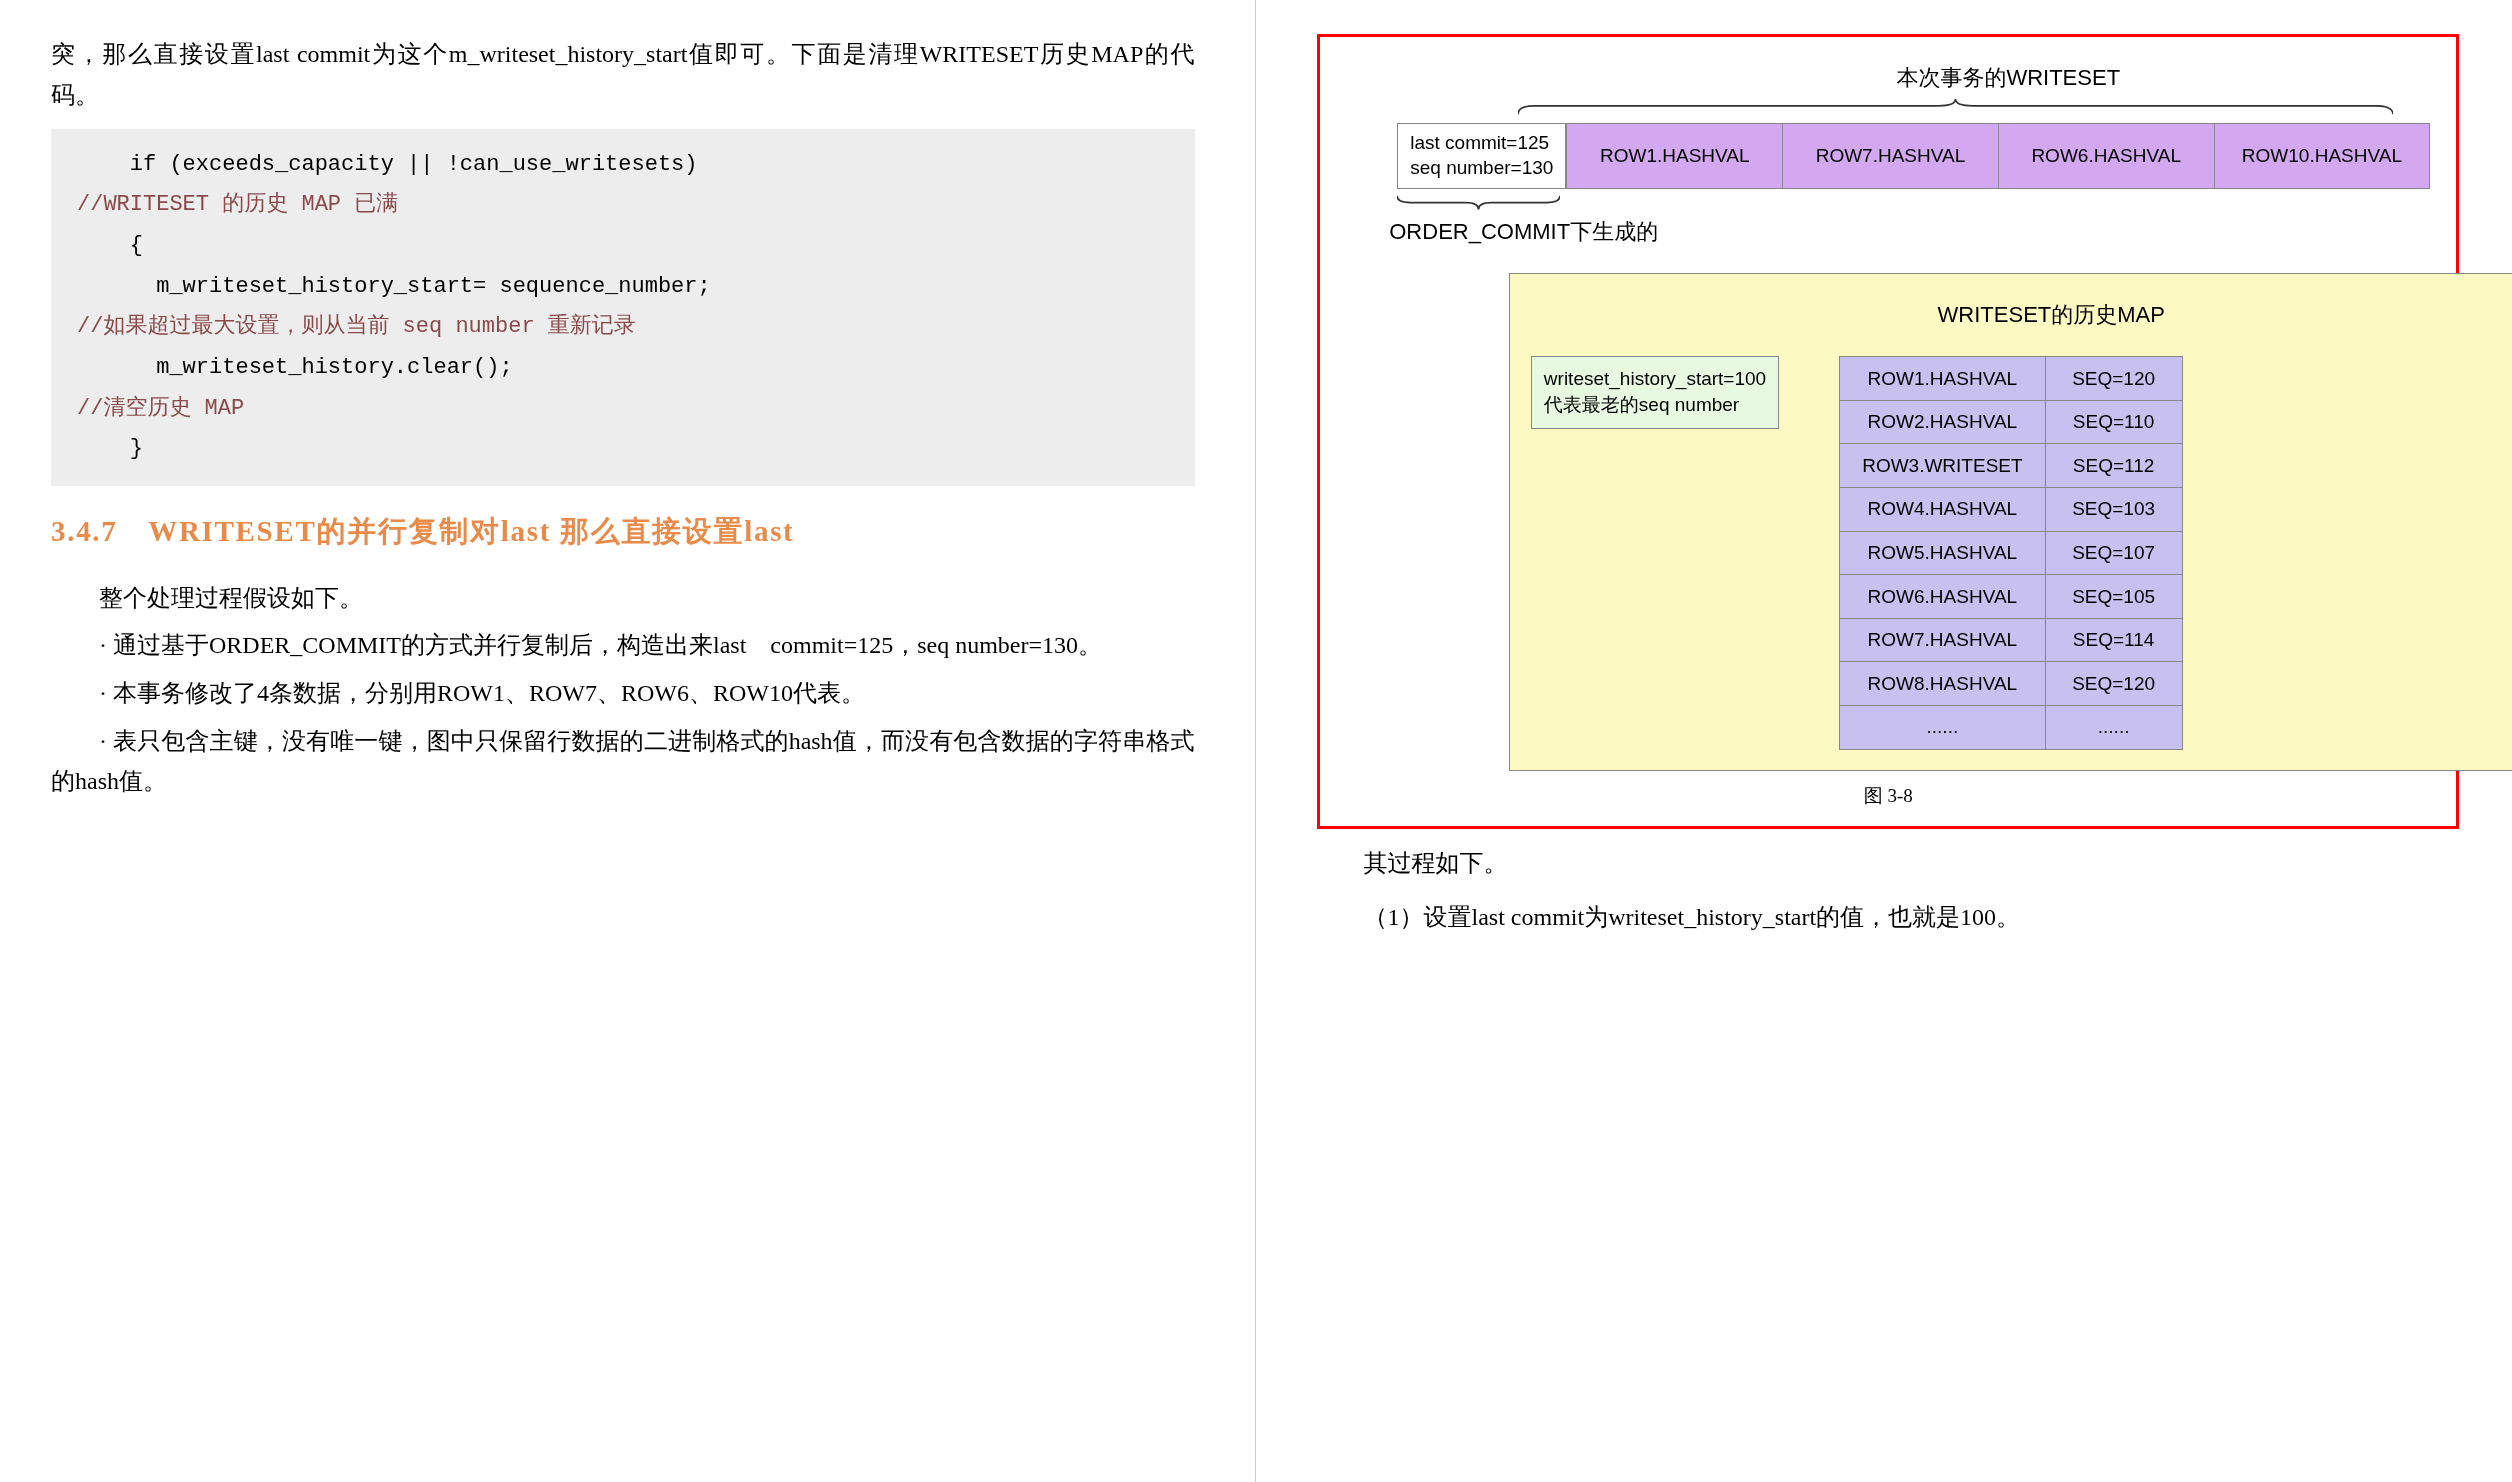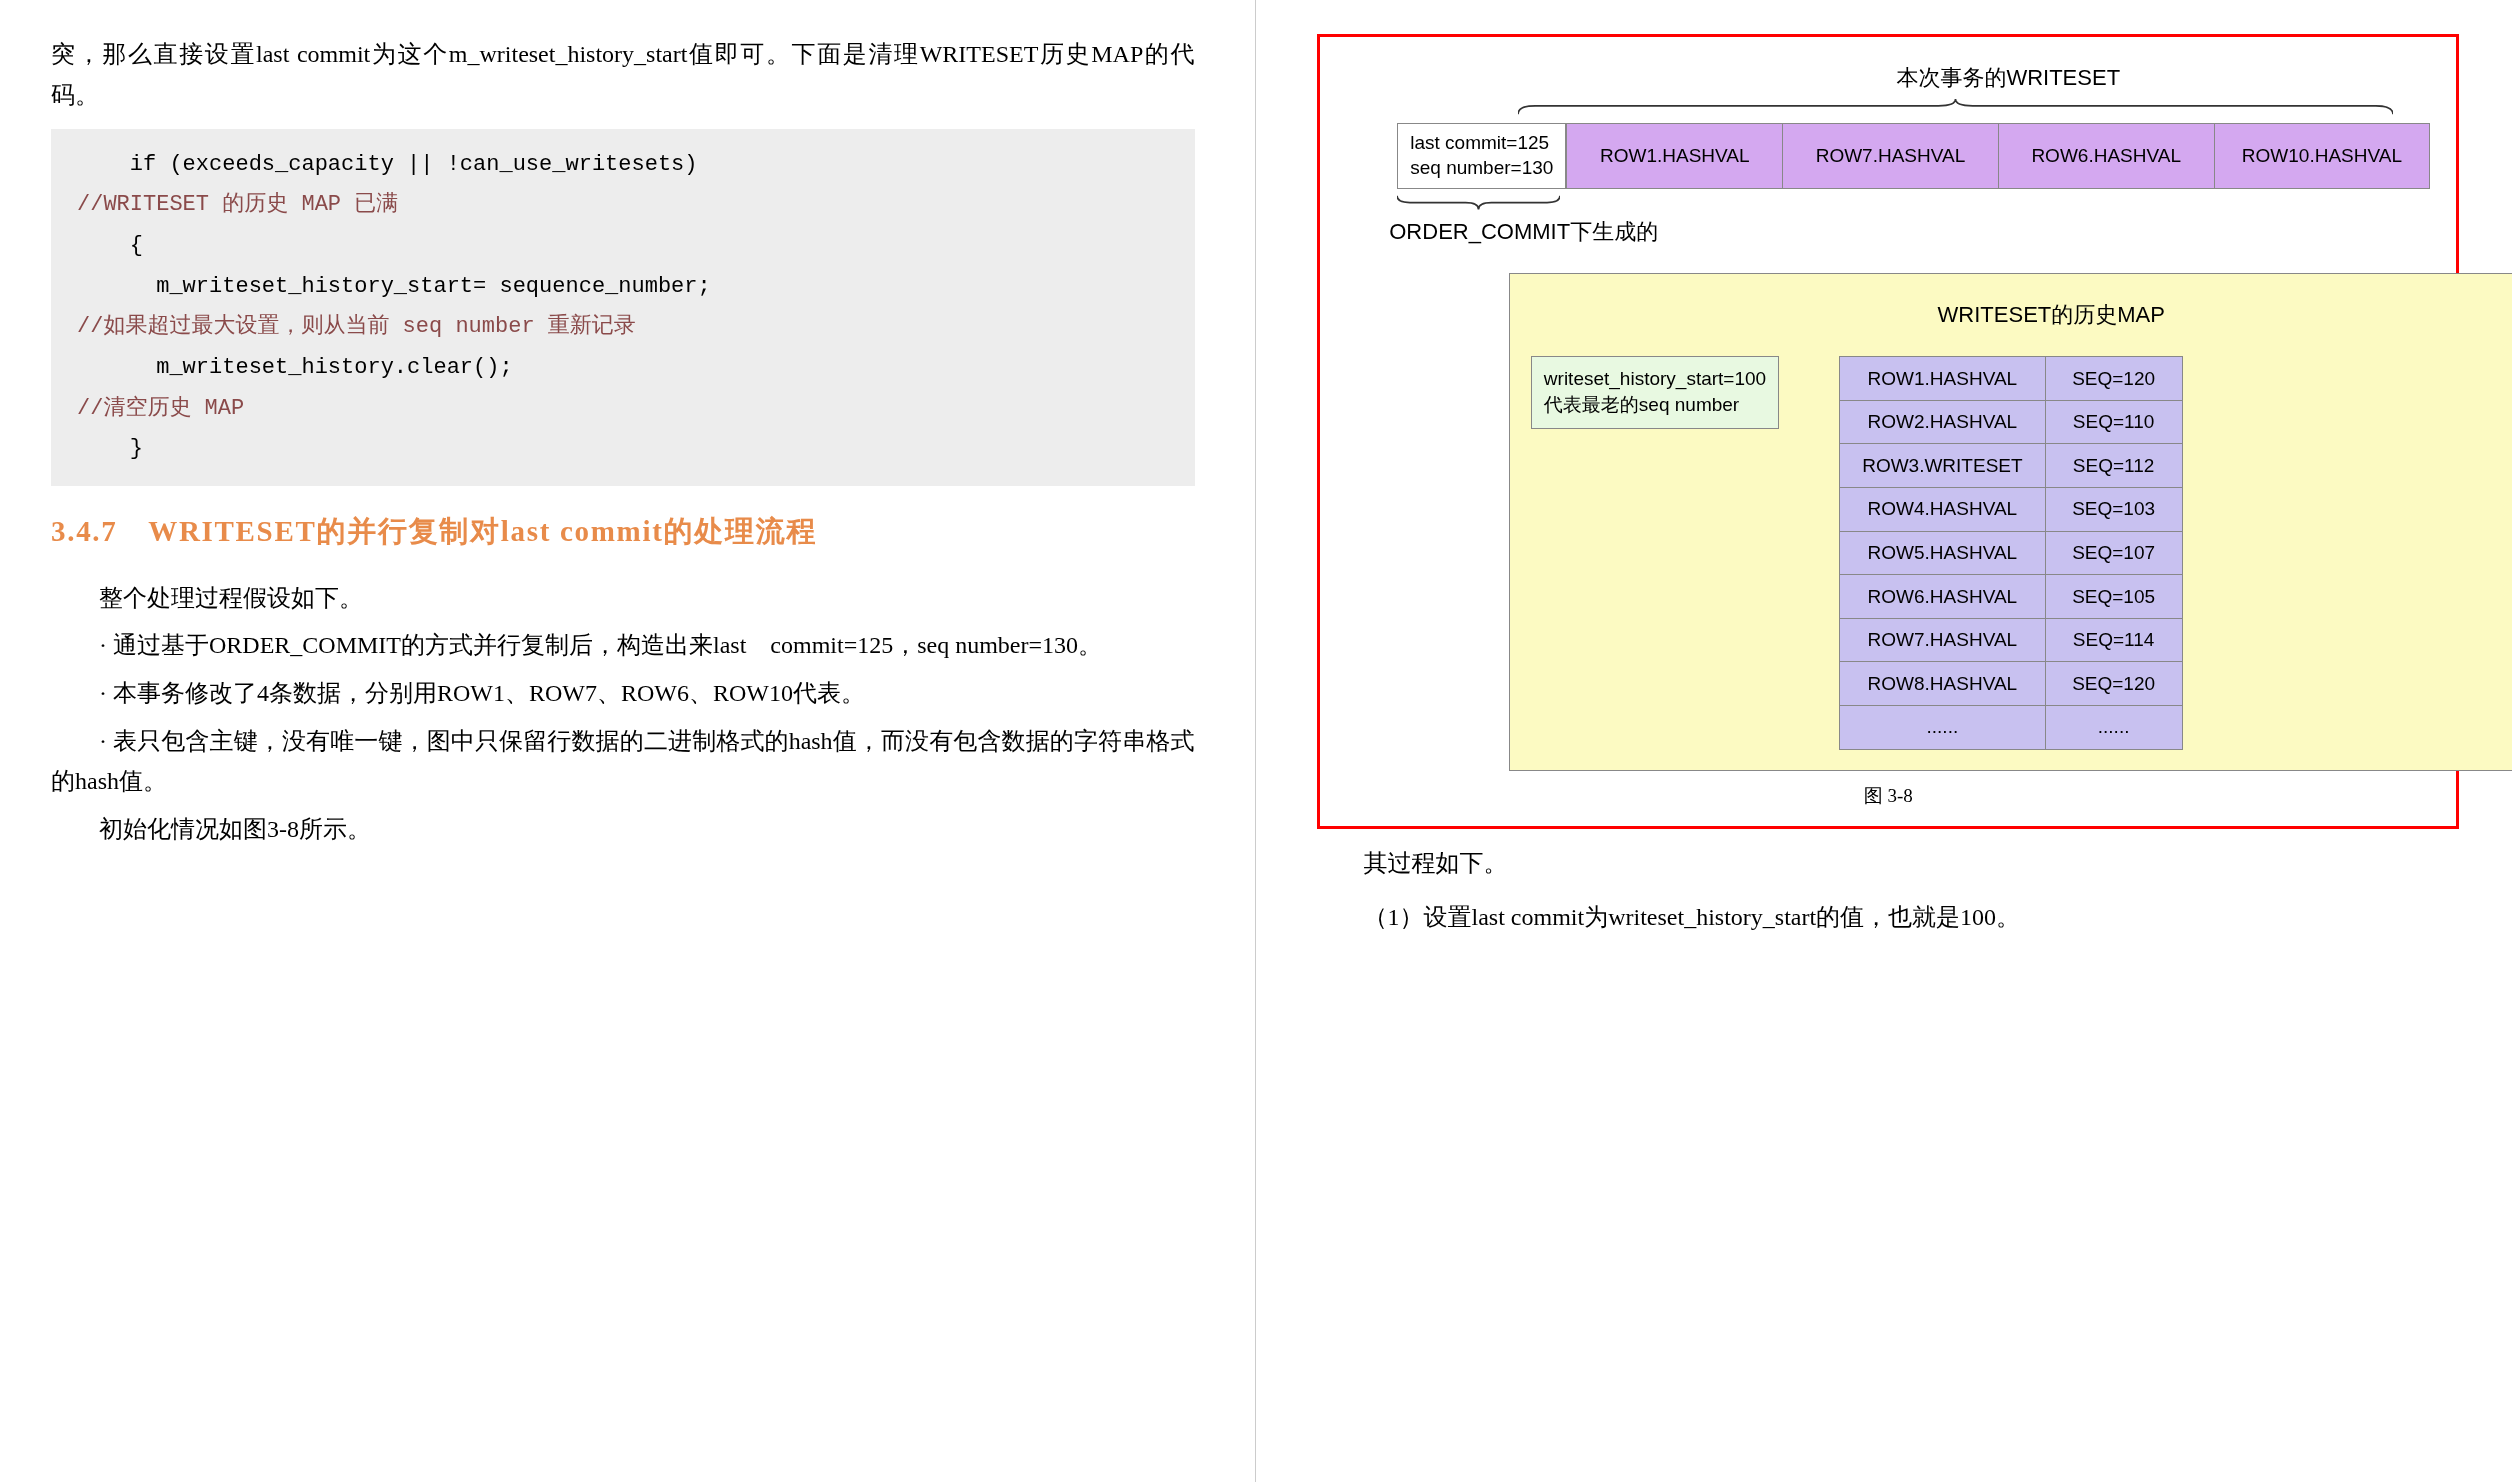--- a/index.html
+++ b/index.html
@@ -168,27 +168,26 @@
 
   <div class="code-block"><span>    if (exceeds_capacity || !can_use_writesets)</span>
 <span class="code-comment">//WRITESET 的历史 MAP 已满</span>
 <span>    {</span>
 <span>      m_writeset_history_start= sequence_number;</span>
 <span class="code-comment">//如果超过最大设置，则从当前 seq number 重新记录</span>
 <span>      m_writeset_history.clear();</span>
 <span class="code-comment">//清空历史 MAP</span>
 <span>    }</span></div>
 
-  <h2 class="section-heading">3.4.7　WRITESET的并行复制对last commit的处理流程</h2>
+  <h2 class="section-heading">3.4.7　WRITESET的并行复制对last 那么直接设置last</h2>
 
   <p class="para indent">整个处理过程假设如下。</p>
   <p class="para bullet">· 通过基于ORDER_COMMIT的方式并行复制后，构造出来last　commit=125，seq number=130。</p>
   <p class="para bullet">· 本事务修改了4条数据，分别用ROW1、ROW7、ROW6、ROW10代表。</p>
   <p class="para bullet">· 表只包含主键，没有唯一键，图中只保留行数据的二进制格式的hash值，而没有包含数据的字符串格式的hash值。</p>
-  <p class="para indent">初始化情况如图3-8所示。</p>
 </div>
 
 <div class="right-page">
   <div class="diagram-container">
     <div class="diagram-inner">
       <div class="writeset-title">本次事务的WRITESET</div>
       <svg class="brace-top" viewBox="0 0 1020 20" preserveAspectRatio="none">
         <path d="M 0 18 Q 0 8 20 8 L 490 8 Q 510 8 510 0 Q 510 8 530 8 L 1000 8 Q 1020 8 1020 18" stroke="#333" fill="none" stroke-width="2"></path>
       </svg>
 

